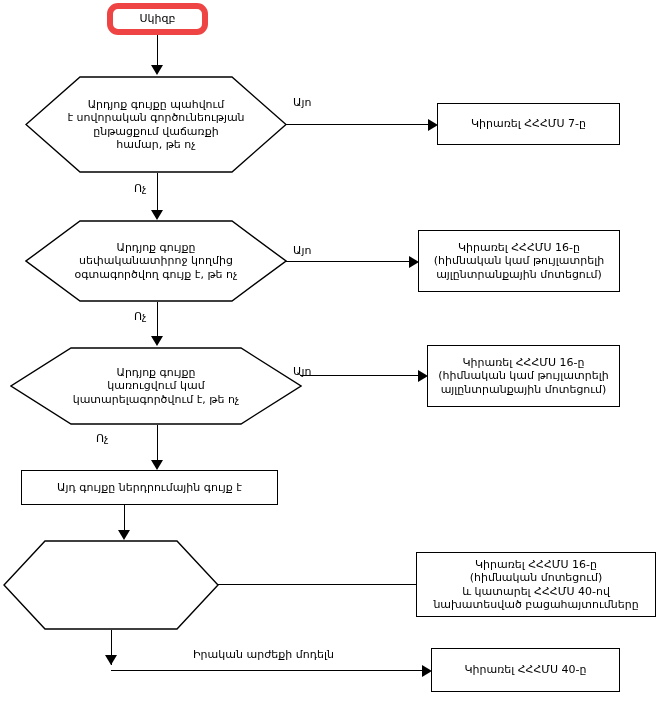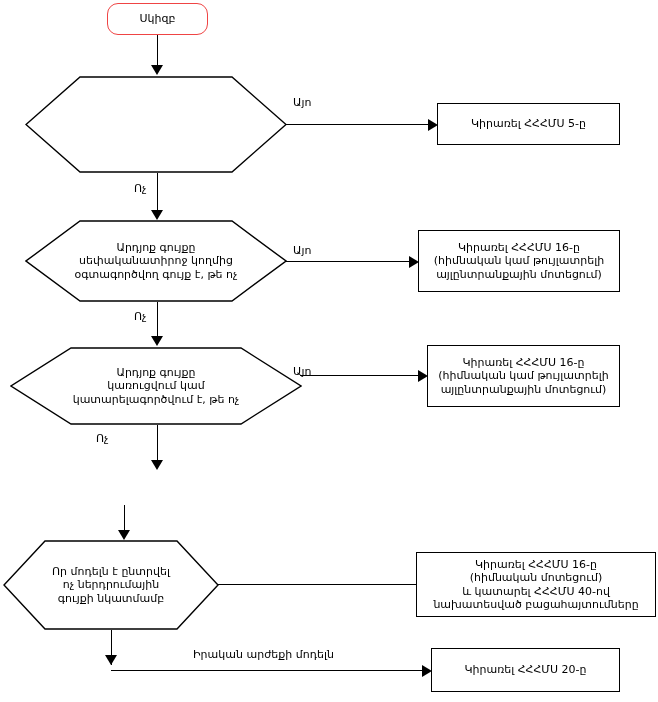--- a/index.html
+++ b/index.html
@@ -37,21 +37,21 @@
     box-sizing: border-box;
     white-space: pre-line;
   }
   
   .rect {
     border: 1px solid #000000;
     background: #ffffff;
   }
   
   .round {
-    border: 1px solid #ef4444;
+    border: 6px solid #ef4444;
     border-radius: 11px;
     background: #ffffff;
   }
   
   .hex {
     background: transparent;
   }
   .hex svg {
     position: absolute;
     left: 0;
@@ -105,28 +105,32 @@
     <span class="txt">Սկիզբ</span>
   </div>
 
   <div class="ln v" style="left:157px; top:35px; height:33px;"></div>
   <div class="arrow down" style="left:151px; top:65px;"></div>
 
   <div class="node hex" style="left:25px; top:76px; width:262px; height:97px;">
     <svg viewBox="0 0 262 97" preserveAspectRatio="none">
       <polygon points="55,1 207,1 261,48.5 207,96 55,96 1,48.5" fill="#ffffff" stroke="#000000" stroke-width="1.4" vector-effect="non-scaling-stroke"></polygon>
     </svg>
+    <span class="txt">Արդյոք գույքը պահվում
+է սովորական գործունեության
+ընթացքում վաճառքի
+համար, թե ոչ</span>
   </div>
 
   <div class="ln h" style="left:286px; top:124px; width:146px;"></div>
   <div class="arrow right" style="left:428px; top:119px;"></div>
   <div class="elabel" style="left:293px; top:96px;">Այո</div>
 
   <div class="node rect" style="left:437px; top:103px; width:183px; height:42px;">
-    <span class="txt">Կիրառել ՀՀՀՄՍ 5-ը</span>
+    <span class="txt">Կիրառել ՀՀՀՄՍ 7-ը</span>
   </div>
 
   <div class="ln v" style="left:157px; top:173px; height:40px;"></div>
   <div class="arrow down" style="left:151px; top:210px;"></div>
   <div class="elabel" style="left:134px; top:182px;">Ոչ</div>
 
   <div class="node hex" style="left:25px; top:220px; width:262px; height:82px;">
     <svg viewBox="0 0 262 82" preserveAspectRatio="none">
       <polygon points="55,1 207,1 261,41 207,81 55,81 1,41" fill="#ffffff" stroke="#000000" stroke-width="1.4" vector-effect="non-scaling-stroke"></polygon>
     </svg>
@@ -165,46 +169,46 @@
   <div class="node rect" style="left:427px; top:345px; width:193px; height:62px;">
     <span class="txt">Կիրառել ՀՀՀՄՍ 16-ը
 (հիմնական կամ թույլատրելի
 այլընտրանքային մոտեցում)</span>
   </div>
 
   <div class="ln v" style="left:157px; top:425px; height:40px;"></div>
   <div class="arrow down" style="left:151px; top:460px;"></div>
   <div class="elabel" style="left:96px; top:432px;">Ոչ</div>
 
+  <div class="node rect" style="left:21px; top:470px; width:257px; height:35px;">
+    <span class="txt">Այդ գույքը ներդրումային գույք է</span>
+  </div>
 
   <div class="ln v" style="left:124px; top:505px; height:28px;"></div>
   <div class="arrow down" style="left:118px; top:530px;"></div>
 
   <div class="node hex" style="left:3px; top:540px; width:216px; height:90px;">
     <svg viewBox="0 0 216 90" preserveAspectRatio="none">
       <polygon points="42,1 174,1 215,45 174,89 42,89 1,45" fill="#ffffff" stroke="#000000" stroke-width="1.4" vector-effect="non-scaling-stroke"></polygon>
     </svg>
-    <span class="txt">Որ մոդելն է ընտրվել
-ոչ ներդրումային
-գույքի նկատմամբ</span>
   </div>
 
   <div class="ln h" style="left:217px; top:584px; width:204px;"></div>
   <div class="arrow right" style="left:417px; top:579px;"></div>
 
   <div class="node rect" style="left:416px; top:552px; width:240px; height:65px;">
     <span class="txt">Կիրառել ՀՀՀՄՍ 16-ը
 (հիմնական մոտեցում)
 և կատարել ՀՀՀՄՍ 40-ով
 նախատեսված բացահայտումները</span>
   </div>
 
   <div class="ln v" style="left:111px; top:630px; height:35px;"></div>
   <div class="arrow down" style="left:105px; top:655px;"></div>
   <div class="ln h" style="left:111px; top:670px; width:315px;"></div>
   <div class="arrow right" style="left:422px; top:665px;"></div>
   <div class="elabel" style="left:193px; top:648px;">Իրական արժեքի մոդելն</div>
 
   <div class="node rect" style="left:431px; top:648px; width:189px; height:44px;">
-    <span class="txt">Կիրառել ՀՀՀՄՍ 20-ը</span>
+    <span class="txt">Կիրառել ՀՀՀՄՍ 40-ը</span>
   </div>
 
 </div>
 
 </body></html>

